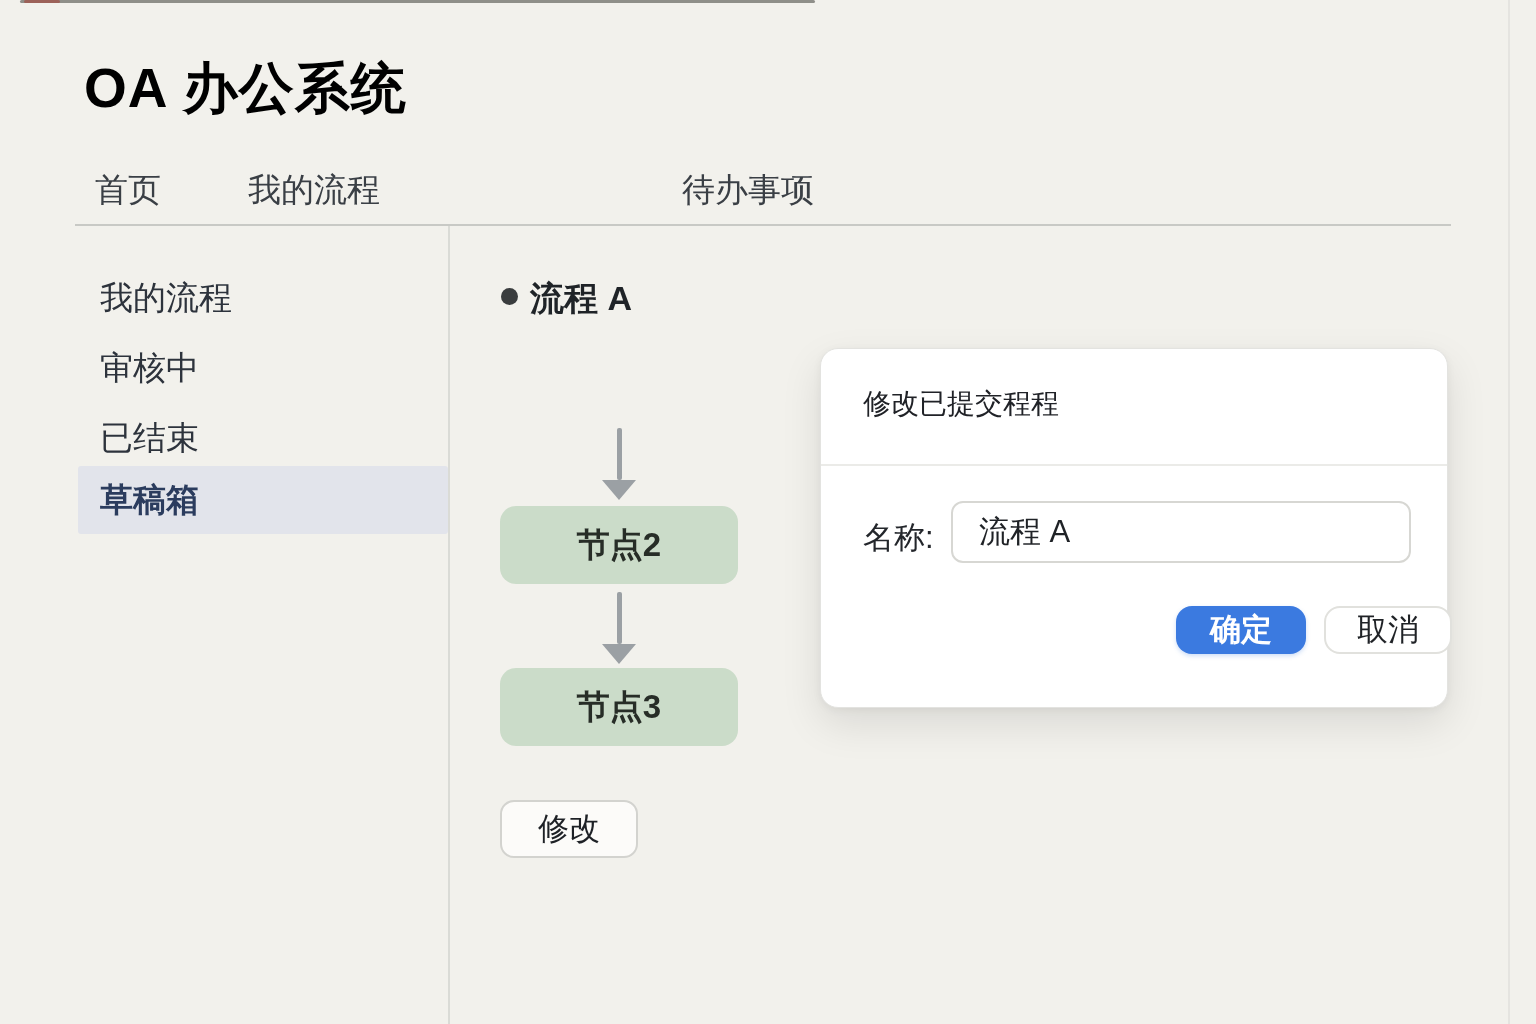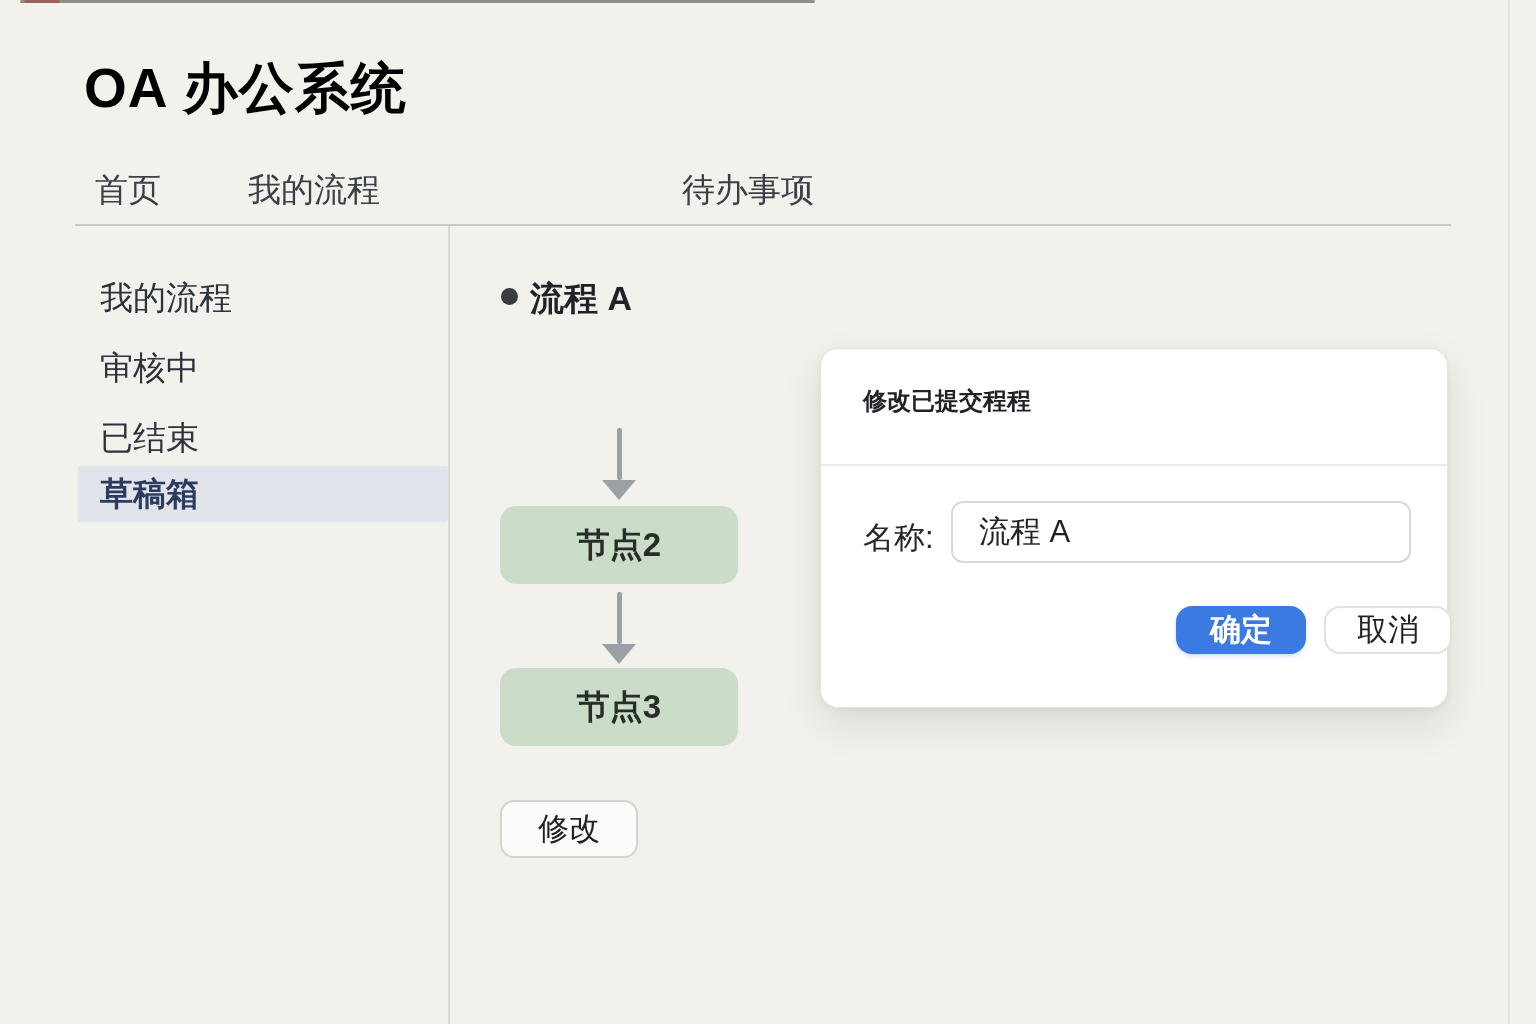--- a/index.html
+++ b/index.html
@@ -37,21 +37,21 @@
   .tab-underline { position: absolute; left: 75px; top: 224px; width: 1376px;
     height: 2px; background: #c8c9c5; }
 
   
   .side-item { position: absolute; left: 100px; font-size: 33px; font-weight: 500;
     color: #2d333c; cursor: pointer; white-space: nowrap; }
   .side-1 { top: 276px; }
   .side-2 { top: 346px; }
   .side-3 { top: 416px; }
   .side-selected { position: absolute; left: 78px; top: 466px; width: 370px;
-    height: 56px; background: #e2e4eb; border-radius: 3px;
+    height: 68px; background: #e2e4eb; border-radius: 3px;
     display: flex; align-items: center; cursor: pointer; }
   .side-selected .lbl { margin-left: 22px; font-size: 33px; font-weight: 600;
     color: #2b3c5e; }
   .v-divider { position: absolute; left: 448px; top: 226px; width: 2px;
     height: 798px; background: #dadbd6; }
 
   
   .flow-bullet { position: absolute; left: 501px; top: 288px; width: 17px;
     height: 17px; border-radius: 50%; background: #3a3d3e; }
   .flow-title { position: absolute; left: 530px; top: 276px; font-size: 34px;
@@ -75,22 +75,22 @@
   .edit-btn { position: absolute; left: 500px; top: 800px; width: 138px;
     height: 58px; background: #fcfbf9; border: 2px solid #d3d3cf;
     border-radius: 14px; display: flex; align-items: center; justify-content: center;
     font-size: 31px; font-weight: 500; color: #1e2126; cursor: pointer; }
 
   
   .modal { position: absolute; left: 820px; top: 348px; width: 628px;
     height: 360px; background: #ffffff; border: 1px solid #e3e3e0;
     border-radius: 18px;
     box-shadow: 0 16px 40px rgba(0,0,0,0.10), 0 2px 8px rgba(0,0,0,0.05); }
-  .modal-title { position: absolute; left: 42px; top: 36px; font-size: 24px;
-    font-weight: 700; color: #202227; }
+  .modal-title { position: absolute; left: 42px; top: 36px; font-size: 28px;
+    font-weight: 400; color: #202227; }
   .modal-divider { position: absolute; left: 0; top: 115px; width: 100%;
     height: 2px; background: #ebebe8; }
   .modal-label { position: absolute; left: 42px; top: 168px; font-size: 31px;
     font-weight: 400; color: #23262b; }
   .modal-input { position: absolute; left: 130px; top: 152px; width: 460px;
     height: 62px; border: 2px solid #d7d7d3; border-radius: 12px;
     background: #ffffff; padding-left: 26px; font-size: 31px; color: #1f2226;
     font-family: "Liberation Sans", "DejaVu Sans", sans-serif; outline: none; }
   .btn { position: absolute; top: 257px; height: 48px; border-radius: 16px;
     display: flex; align-items: center; justify-content: center;

